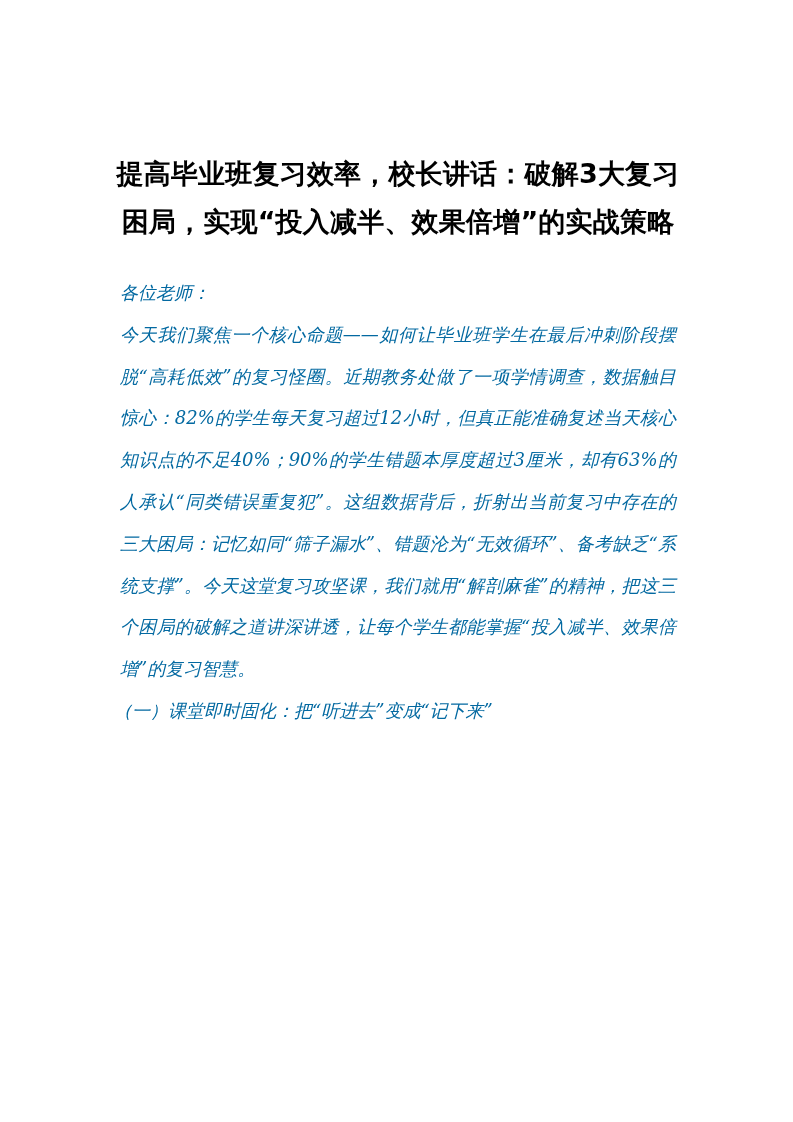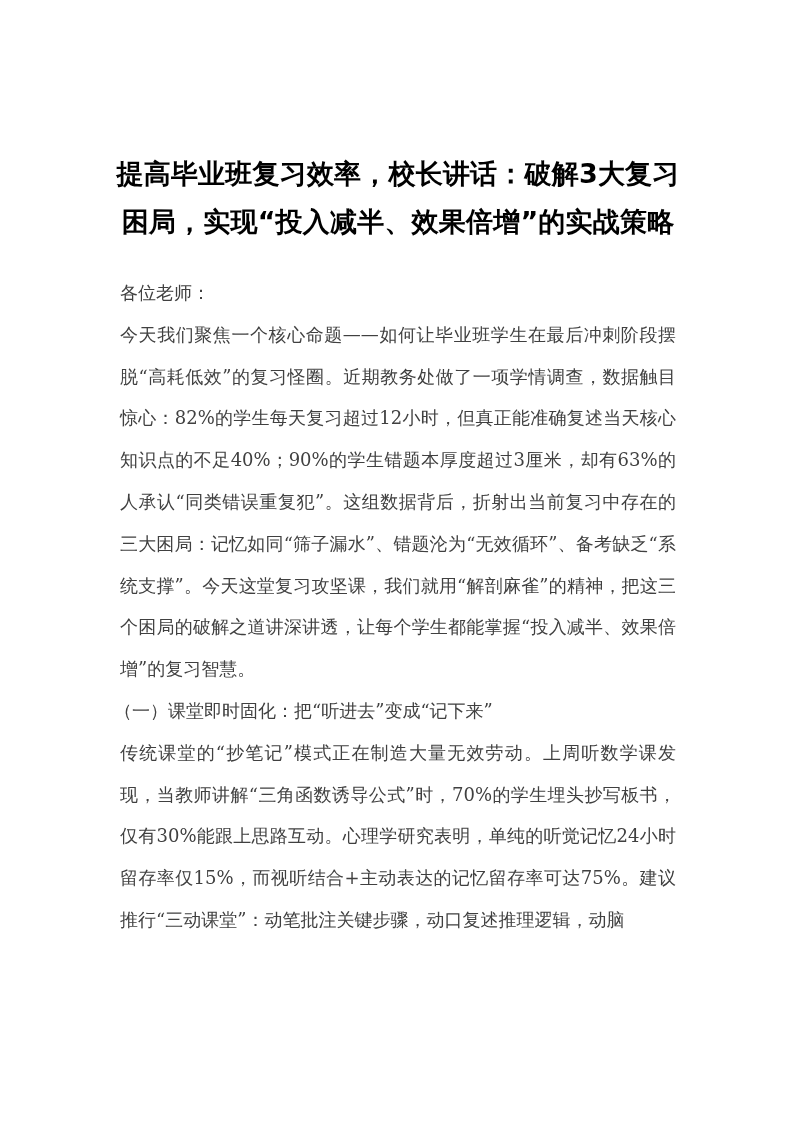--- a/index.html
+++ b/index.html
@@ -31,21 +31,22 @@
       letter-spacing: 0.2px;
       color: #000;
     }
     .body-text {
       margin-top: 26px;
       font-family: "DejaVu Serif", "Liberation Serif", serif;
       font-size: 18px;
       line-height: 41.8px;
       text-align: justify;
       text-justify: inter-character;
-      color: #404040;
+      color: #0369a1;
+      font-style: italic;
     }
     .para {
       margin: 0;
     }
     .heading {
       margin: 0;
     }
     .subheading {
       margin: 0;
       margin-left: -6px;
@@ -54,15 +55,14 @@
 </head>
 <body>
 
 <div class="page">
   <div class="title">提高毕业班复习效率，校长讲话：破解3大复习困局，实现“投入减半、效果倍增”的实战策略</div>
 
   <div class="body-text">
     <p class="para">各位老师：</p>
     <p class="para">今天我们聚焦一个核心命题——如何让毕业班学生在最后冲刺阶段摆脱“高耗低效”的复习怪圈。近期教务处做了一项学情调查，数据触目惊心：82%的学生每天复习超过12小时，但真正能准确复述当天核心知识点的不足40%；90%的学生错题本厚度超过3厘米，却有63%的人承认“同类错误重复犯”。这组数据背后，折射出当前复习中存在的三大困局：记忆如同“筛子漏水”、错题沦为“无效循环”、备考缺乏“系统支撑”。今天这堂复习攻坚课，我们就用“解剖麻雀”的精神，把这三个困局的破解之道讲深讲透，让每个学生都能掌握“投入减半、效果倍增”的复习智慧。</p>
     <p class="subheading">（一）课堂即时固化：把“听进去”变成“记下来”</p>
-    <p class="para">传统课堂的“抄笔记”模式正在制造大量无效劳动。上周听数学课发现，当教师讲解“三角函数诱导公式”时，70%的学生埋头抄写板书，仅有30%能跟上思路互动。心理学研究表明，单纯的听觉记忆24小时留存率仅15%，而视听结合+主动表达的记忆留存率可达75%。建议推行“三动课堂”：动笔批注关键步骤，动口复述推理逻辑，动脑</p>
   </div>
 </div>
 
 </body></html>

